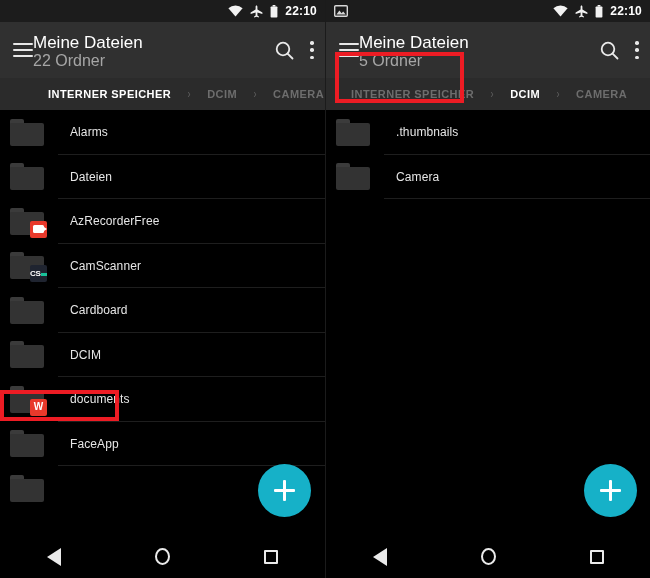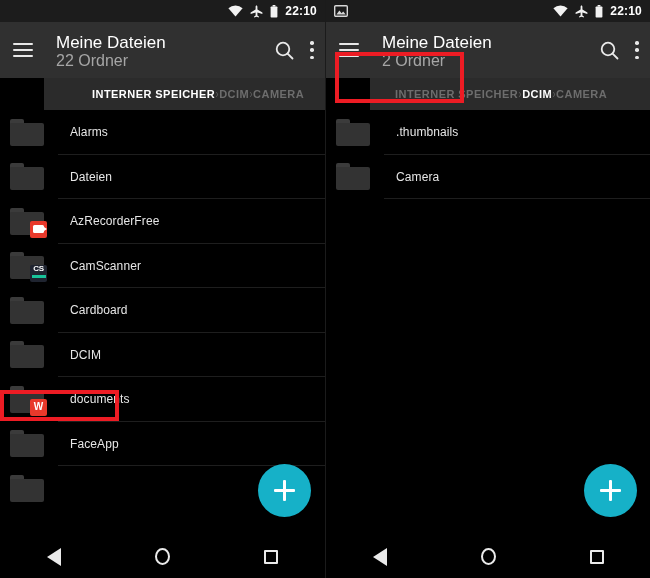--- a/index.html
+++ b/index.html
@@ -49,40 +49,39 @@
     padding: 0 11px 0 13px;
   }
   .hamburger { width: 20px; height: 14px; position: relative; flex: 0 0 auto; cursor: pointer; }
   .hamburger i {
     position: absolute; left: 0; width: 20px; height: 2px;
     background: #e8e8e8; border-radius: 1px;
   }
   .hamburger i:nth-child(1) { top: 0; }
   .hamburger i:nth-child(2) { top: 6px; }
   .hamburger i:nth-child(3) { top: 12px; }
-  .titleblock { margin-left: 23px; display: flex; flex-direction: column; justify-content: center; }
+  .titleblock { display: flex; flex-direction: column; justify-content: center; }
   .title { color: #fff; font-size: 17px; line-height: 20px; font-weight: normal; }
   .subtitle { color: #a6a6a6; font-size: 16px; line-height: 14px; margin-top: 1px; }
   .appbar-actions { margin-left: auto; display: flex; align-items: center; gap: 16px; }
   .act { cursor: pointer; display: flex; align-items: center; justify-content: center; }
   .kebab { width: 4px; height: 18px; display: flex; flex-direction: column;
            justify-content: space-between; align-items: center; cursor: pointer; }
   .kebab b { display: block; width: 3.5px; height: 3.5px; border-radius: 50%; background: #e9e9e9; }
 
   
   .crumbs {
     height: 32px;
     background: #2b2b2b;
     display: flex;
     align-items: center;
     padding-left: 48px;
-    gap: 0;
+    gap: 16px;
     overflow: hidden;
     white-space: nowrap;
-    margin-left: 44px;
   }
   .crumb {
     font-size: 11px;
     letter-spacing: .45px;
     font-weight: bold;
     color: #6d6d6d;
     cursor: pointer;
   }
   .crumb.active { color: #ffffff; }
   .crumb-sep {
@@ -134,21 +133,21 @@
   .badge.az { background: #e8392b; }
   .badge.az .cam {
     width: 11px; height: 8px; background: #fff; border-radius: 1.5px; position: relative;
   }
   .badge.az .cam:after {
     content: ""; position: absolute; right: -3px; top: 1.5px;
     border-left: 3.5px solid #fff;
     border-top: 2.5px solid transparent;
     border-bottom: 2.5px solid transparent;
   }
-  .badge.cs { background: #1f2430; flex-direction: column; justify-content: flex-start; padding-top: 0; }
+  .badge.cs { background: #1f2430; flex-direction: row; justify-content: flex-start; padding-top: 0; }
   .badge.cs span { font-size: 8px; letter-spacing: -.2px; line-height: 8px; }
   .badge.cs i { display: block; width: 14px; height: 3px; background: #18c39a; margin-top: 2px; }
   .badge.wps { background: #e8392b; }
   .badge.wps span { font-size: 10px; font-weight: bold; color: #fff; line-height: 10px; }
 
   .rowlabel {
     margin-left: 26px;
     color: #e6e6e6;
     font-size: 12px;
     line-height: 16px;
@@ -399,21 +398,21 @@
       </div>
 
       <div class="appbar">
         <div class="hamburger">
           <i></i>
             <i></i>
             <i></i>
         </div>
         <div class="titleblock">
           <div class="title">Meine Dateien</div>
-          <div class="subtitle">2 Ordner</div>
+          <div class="subtitle">5 Ordner</div>
         </div>
         <div class="appbar-actions">
           <div class="act">
             <svg width="19" height="19" viewBox="0 0 19 19">
               <circle cx="8" cy="8" r="6.3" fill="none" stroke="#eaeaea" stroke-width="1.8"></circle>
               <line x1="12.6" y1="12.6" x2="17.5" y2="17.5" stroke="#eaeaea" stroke-width="1.8" stroke-linecap="round"></line>
             </svg>
           </div>
           <div class="kebab">
             <b></b>

